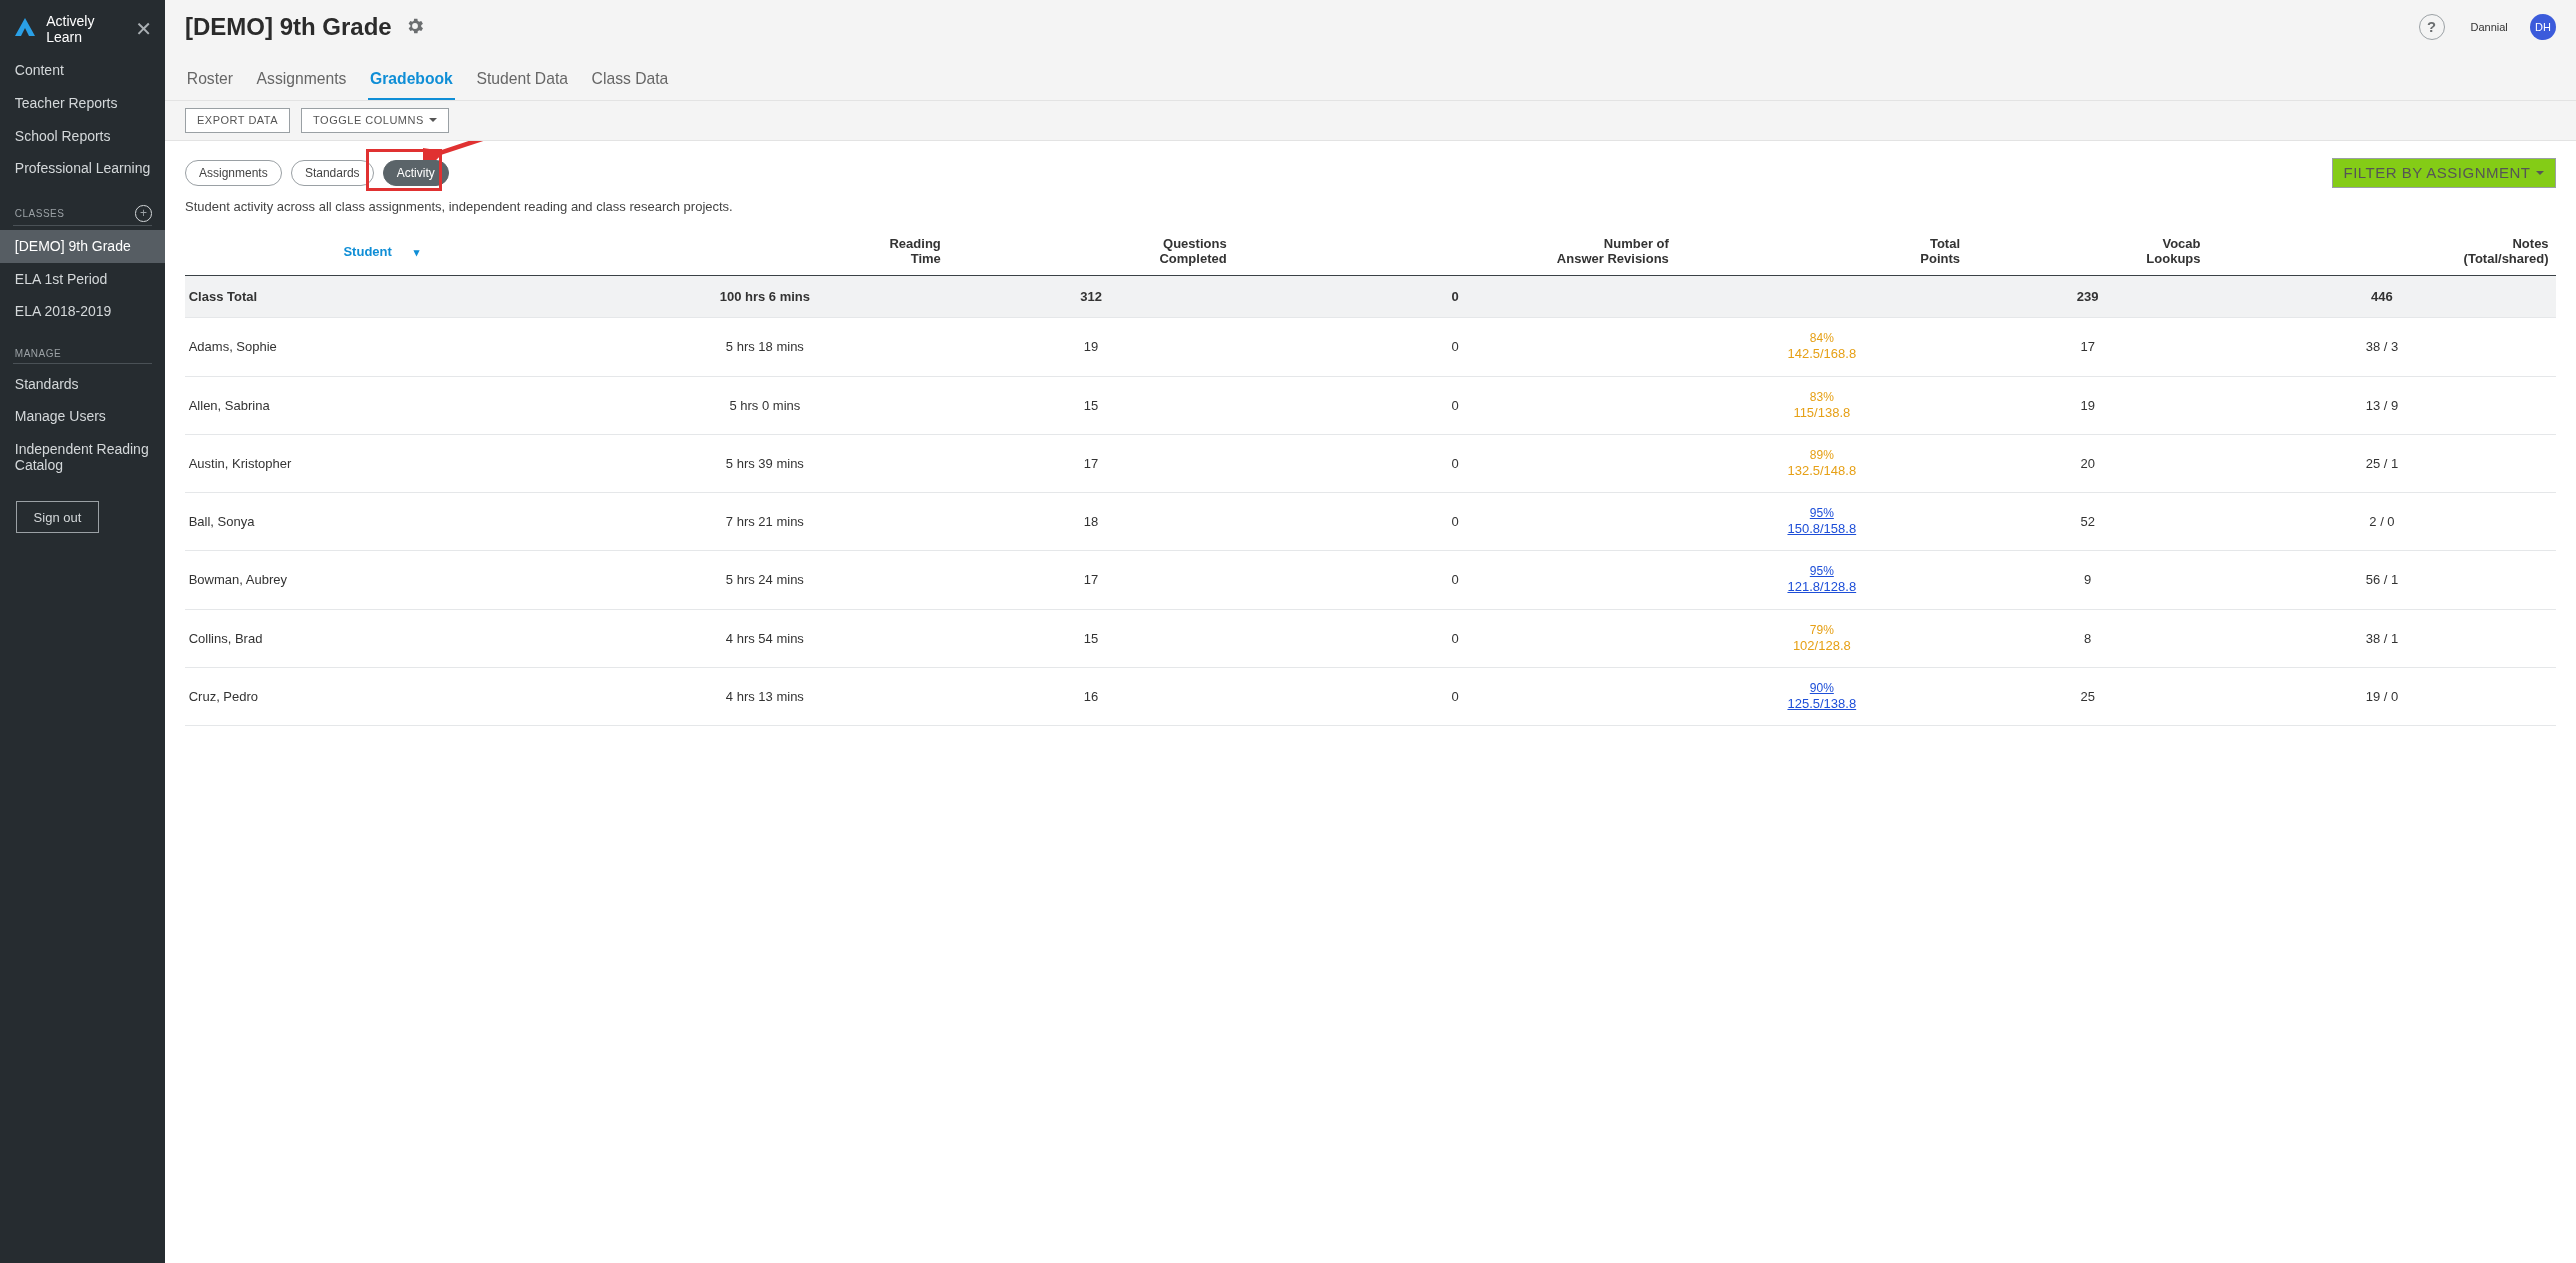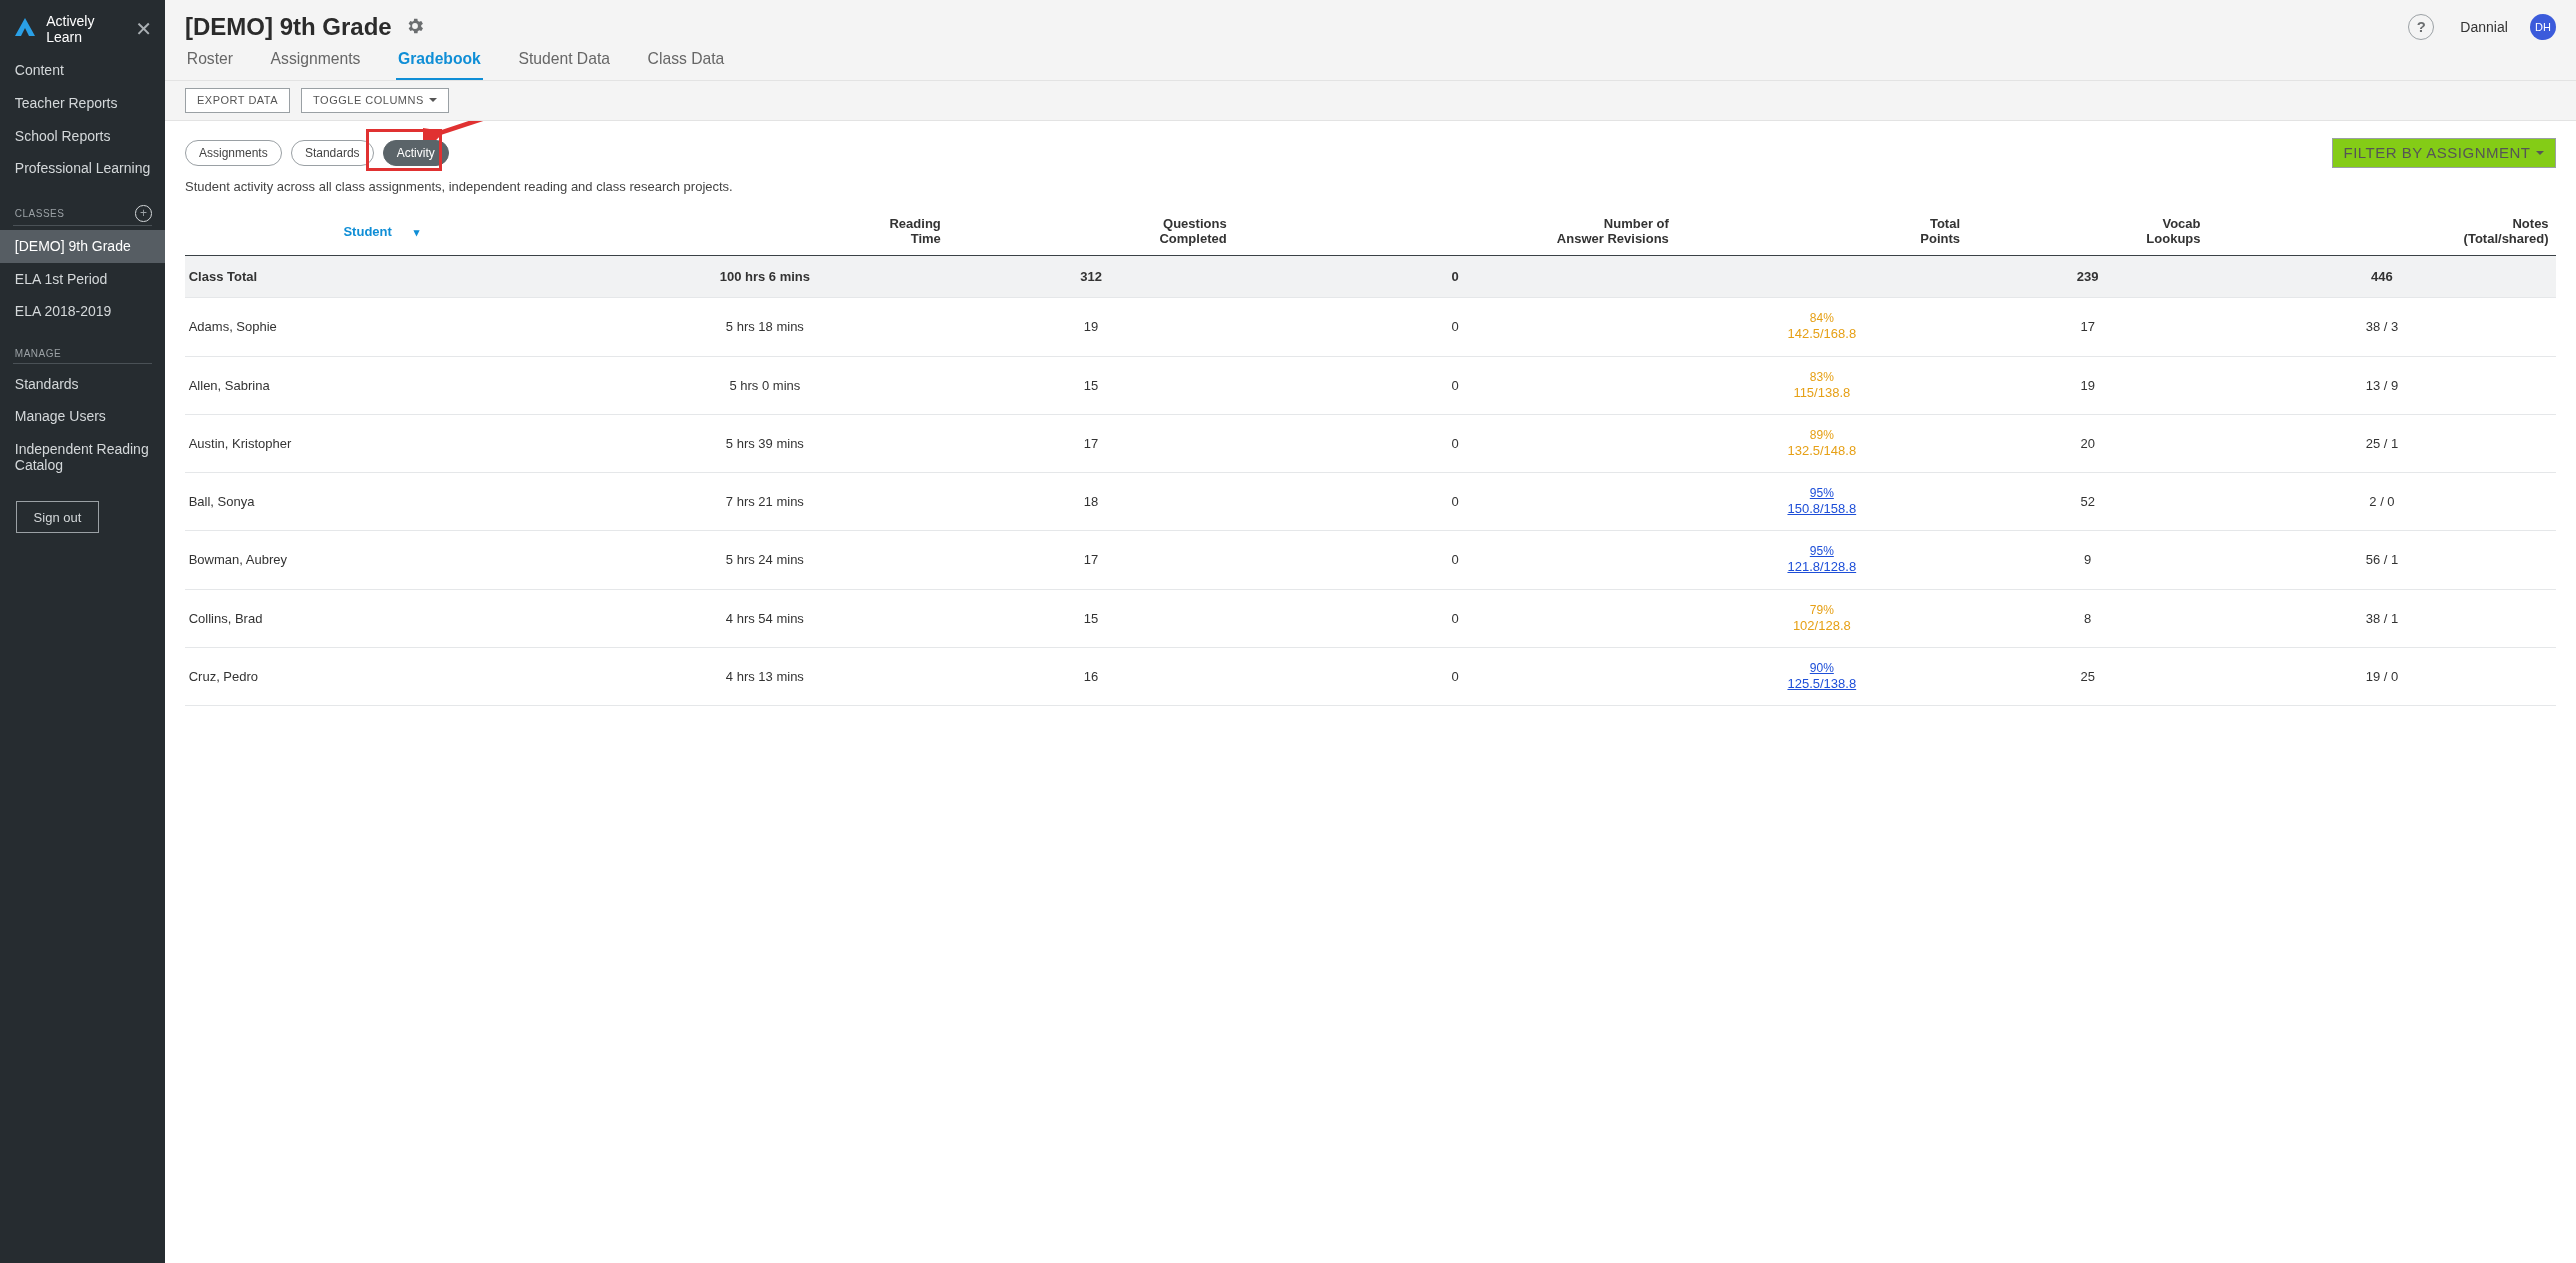--- a/index.html
+++ b/index.html
@@ -82,29 +82,29 @@
 .gear { color: #6b6e70; cursor: pointer; }
 .title-spacer { flex: 1; }
 .help-circle {
   width: 26px; height: 26px;
   border: 1.4px solid #9ba1a5;
   border-radius: 50%;
   display: flex; align-items: center; justify-content: center;
   font-size: 14.8px; font-weight: 700; color: #6b6e70;
   cursor: pointer;
 }
-.username { font-size: 14px; color: #333; margin-left: 13px; }
+.username { font-size: 11px; color: #333; margin-left: 13px; }
 .avatar {
   width: 26px; height: 26px; border-radius: 50%;
   background: #3b5bdb; color: #fff;
   display: flex; align-items: center; justify-content: center;
   font-size: 11px; margin-left: 9.2px;
 }
 
-.tabs { display: flex; gap: 34px; margin-top: 2px; }
+.tabs { display: flex; gap: 20px; margin-top: 22px; }
 .tab {
   padding: 7.4px 1.8px 9.2px 1.8px;
   font-size: 15.7px;
   color: #666;
   cursor: pointer;
   border-bottom: 2.8px solid transparent;
 }
 .tab.active { color: #0f8ed6; border-bottom-color: #0f8ed6; font-weight: 600; }
 
 .toolbar {

